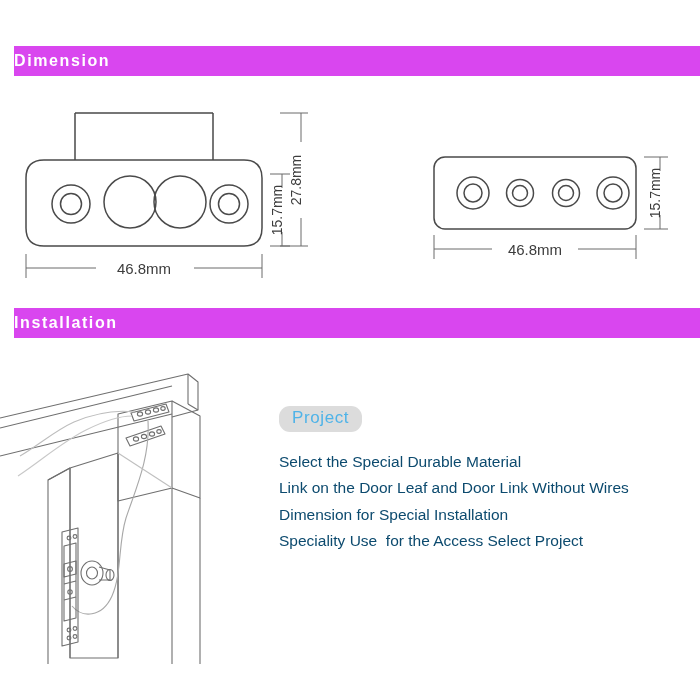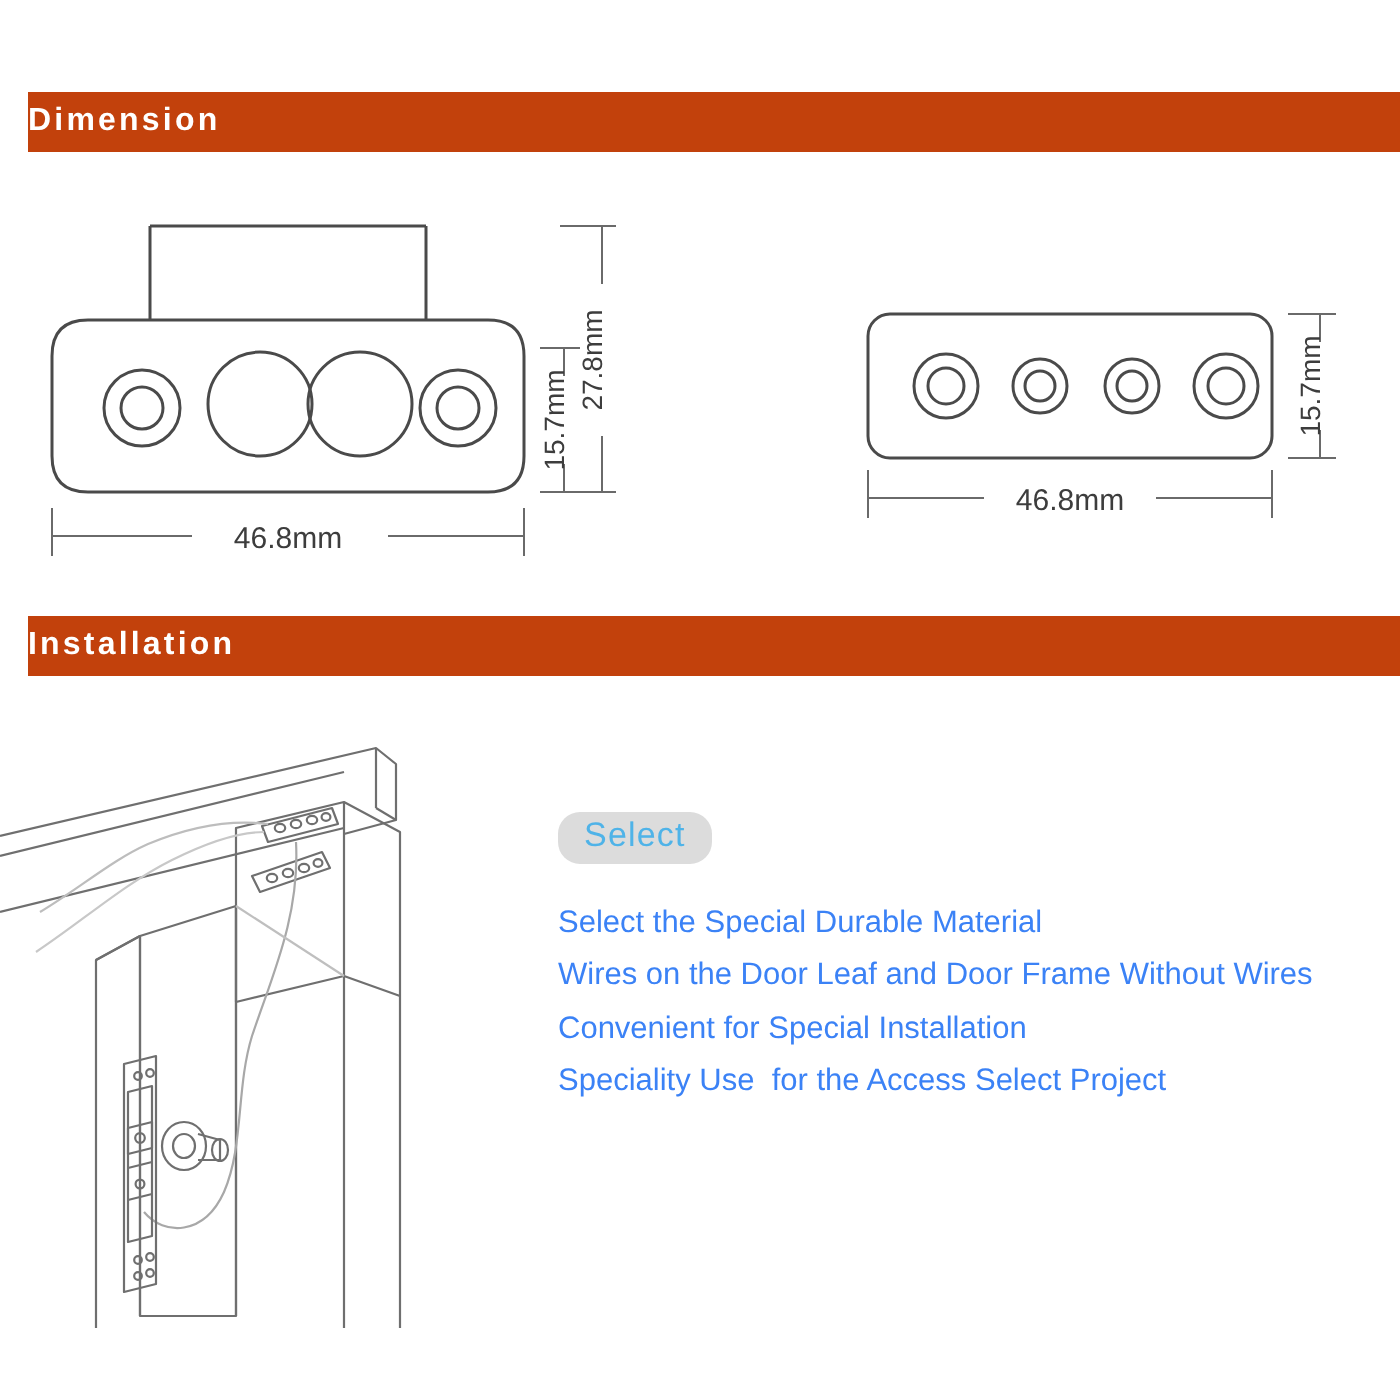--- a/index.html
+++ b/index.html
@@ -20,21 +20,21 @@
     width: 700px;
     height: 700px;
   }
 
   
   .section-bar {
     position: absolute;
     left: 0;
     width: 700px;
     height: 30px;
-    background: #c2410c;
+    background: #d946ef;
     display: flex;
     align-items: flex-end;
   }
   .section-bar .bar-cap {
     width: 14px;
     height: 30px;
     background: #ffffff;
     flex: 0 0 auto;
   }
   .section-bar .bar-title {
@@ -89,21 +89,21 @@
     line-height: 1.1;
   }
   #feature-list {
     list-style: none;
     margin: 0;
     padding: 0;
     margin-top: 17px;
   }
   #feature-list li {
     font-size: 15.5px;
-    color: #3b82f6;
+    color: #0c4a6e;
     line-height: 26.5px;
     white-space: pre;
   }
 
   
 </style>
 </head>
 <body>
 
 <div class="page">
@@ -265,22 +265,22 @@
           <path d="M99 199 L110 202 L110 212 L99 212"></path>
           <ellipse cx="110" cy="207" rx="4" ry="5.5"></ellipse>
         </g>
 
         <path d="M118 85 L172 120" stroke="#bfbfbf"></path>
       </g>
     </svg>
   </div>
 
   <div id="feature-block">
-    <div id="feature-pill">Select</div>
+    <div id="feature-pill">Project</div>
     <ul id="feature-list">
       <li>Select the Special Durable Material</li>
-      <li>Wires on the Door Leaf and Door Frame Without Wires</li>
-      <li>Convenient for Special Installation</li>
+      <li>Link on the Door Leaf and Door Link Without Wires</li>
+      <li>Dimension for Special Installation</li>
       <li>Speciality Use  for the Access Select Project</li>
     </ul>
   </div>
 
 </div>
 
 </body></html>

